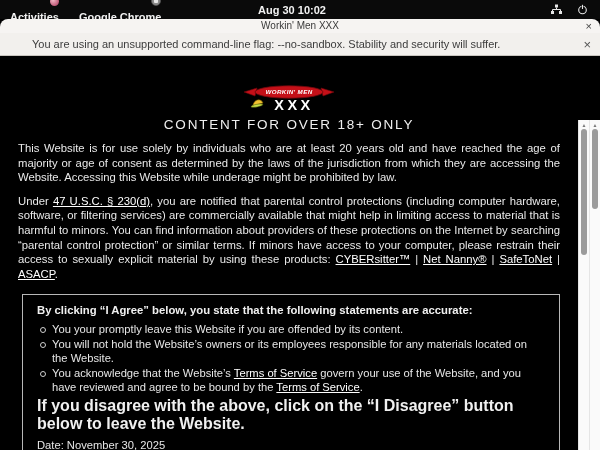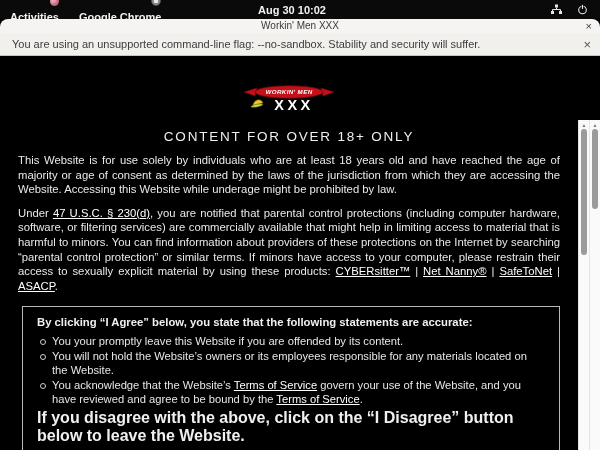--- a/index.html
+++ b/index.html
@@ -20,29 +20,29 @@
 
   
   .window { position:absolute; top:19px; left:0; width:600px; height:431px;
     border-radius:8px 8px 0 0; overflow:hidden; background:#000; }
   .titlebar { height:14px; background:#f6f4f2; position:relative; display:flex;
     align-items:center; justify-content:center; }
   .titlebar .title { font-size:10px; font-weight:normal; color:#3a3a3a; line-height:14px; }
   .win-close { position:absolute; right:8px; top:0; font-size:11px; color:#444; line-height:14px; cursor:pointer; }
   .infobar { height:23px; background:#f2f0ed; border-bottom:1px solid #c9c5bf; position:relative;
     display:flex; align-items:center; }
-  .infobar .msg { font-size:11px; color:#3c3c3c; padding-left:12px; }
+  .infobar .msg { font-size:11px; color:#3c3c3c; padding-left:32px; }
   .info-close { position:absolute; right:9px; font-size:13px; color:#555; cursor:pointer; }
 
   
   .page { position:relative; height:393px; background:#000; color:#e9e9e9; }
   .content { width:578px; }
 
   .logo-wrap { width:96px; margin:27px auto 0; display:block; }
-  .heading { text-align:center; margin-top:16px; font-size:13.5px; letter-spacing:1.8px;
+  .heading { text-align:center; margin-top:4px; font-size:13.5px; letter-spacing:1.8px;
     color:#efefef; font-weight:500; }
   .para { margin:9px 18px 0; font-size:11.3px; line-height:14.6px; text-align:justify; color:#e9e9e9; }
   .lnk { color:#fff; text-decoration:underline; cursor:pointer; }
 
   .agree-box { margin:13px 18px 0 22px; border:1px solid #b8b8b8; padding:9px 14px 11px; }
   .agree-box .intro { font-size:11.3px; font-weight:bold; color:#f0f0f0; }
   .agree-box ul { list-style:none; margin-top:6px; }
   .agree-box li { position:relative; padding-left:15px; font-size:11.2px; line-height:14.4px; color:#e6e6e6; }
   .agree-box li::before { content:""; position:absolute; left:3px; top:5px; width:4px; height:4px;
     border:1px solid #cfcfcf; border-radius:50%; }
@@ -104,21 +104,21 @@
           <path d="M93 9 l-13 -4 l2 8 z" fill="#c41018" stroke="#6e070c" stroke-width="0.6"></path>
           <ellipse cx="48" cy="9" rx="34" ry="6.2" fill="#c41018" stroke="#6e070c" stroke-width="0.8"></ellipse>
           <text x="48" y="11.3" font-size="6.2" font-style="italic" font-weight="bold" fill="#ffffff" text-anchor="middle" letter-spacing="0.4" font-family="Liberation Sans, sans-serif">WORKIN' MEN</text>
           <path d="M12 22 c1.5 -6 8 -7 10 -2 l-11 3 z" fill="#f2c230" stroke="#7a5a00" stroke-width="0.6"></path>
           <ellipse cx="16" cy="22.6" rx="6" ry="1.3" fill="#c9e04a" stroke="#58650c" stroke-width="0.5" transform="rotate(-10 16 22.6)"></ellipse>
           <text x="53" y="26.5" font-size="14.5" font-weight="bold" fill="#ffffff" stroke="#000000" stroke-width="1.2" text-anchor="middle" letter-spacing="3.5" style="paint-order:stroke" font-family="Liberation Sans, sans-serif">XXX</text>
         </svg>
 
         <div class="heading">CONTENT FOR OVER 18+ ONLY</div>
 
-        <p class="para">This Website is for use solely by individuals who are at least 18 years old and have reached the age of majority or age of consent as determined by the laws of the jurisdiction from which they are accessing the Website. Accessing this Website while underage might be prohibited by law.</p>
+        <p class="para">This Website is for use solely by individuals who are at least 20 years old and have reached the age of majority or age of consent as determined by the laws of the jurisdiction from which they are accessing the Website. Accessing this Website while underage might be prohibited by law.</p>
 
         <p class="para"><span>Under </span><a class="lnk">47 U.S.C. § 230(d)</a><span>, you are notified that parental control protections (including computer hardware, software, or filtering services) are commercially available that might help in limiting access to material that is harmful to minors. You can find information about providers of these protections on the Internet by searching “parental control protection” or similar terms. If minors have access to your computer, please restrain their access to sexually explicit material by using these products: </span><span><a class="lnk">CYBERsitter™</a> | <a class="lnk">Net Nanny®</a> | <a class="lnk">SafeToNet</a> | <a class="lnk">ASACP</a>.</span></p>
 
         <div class="agree-box">
           <div class="intro">By clicking “I Agree” below, you state that the following statements are accurate:</div>
           <ul>
             <li>You your promptly leave this Website if you are offended by its content.</li>
             <li>You will not hold the Website’s owners or its employees responsible for any materials located on the Website.</li>
             <li><span>You acknowledge that the Website’s </span><a class="lnk">Terms of Service</a><span> govern your use of the Website, and you have reviewed and agree to be bound by the </span><a class="lnk">Terms of Service</a><span>.</span></li>
           </ul>

